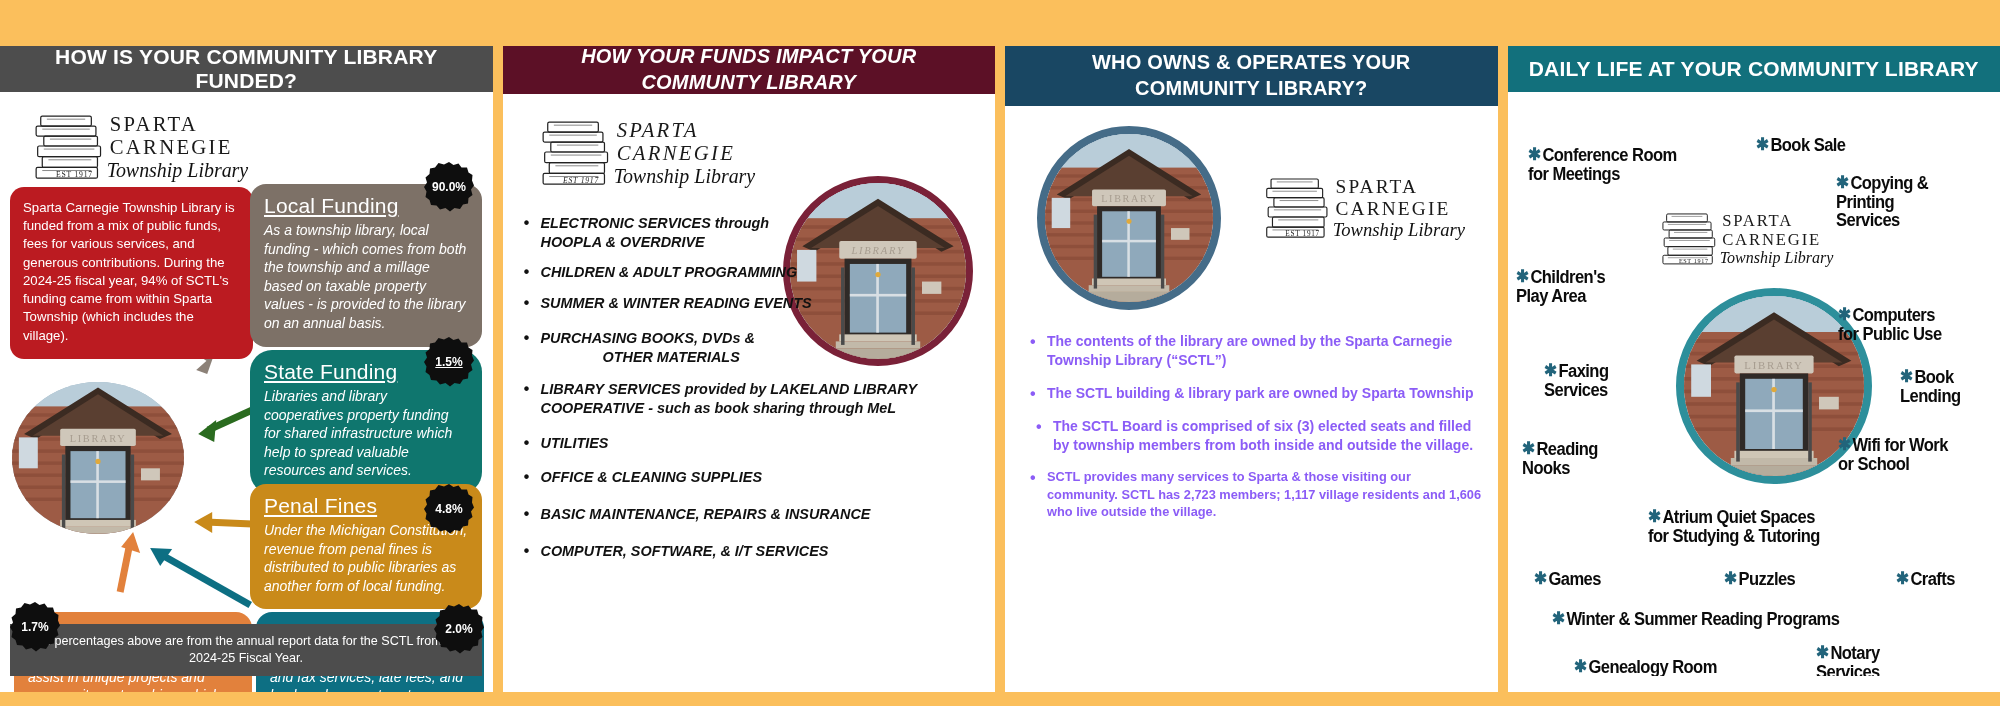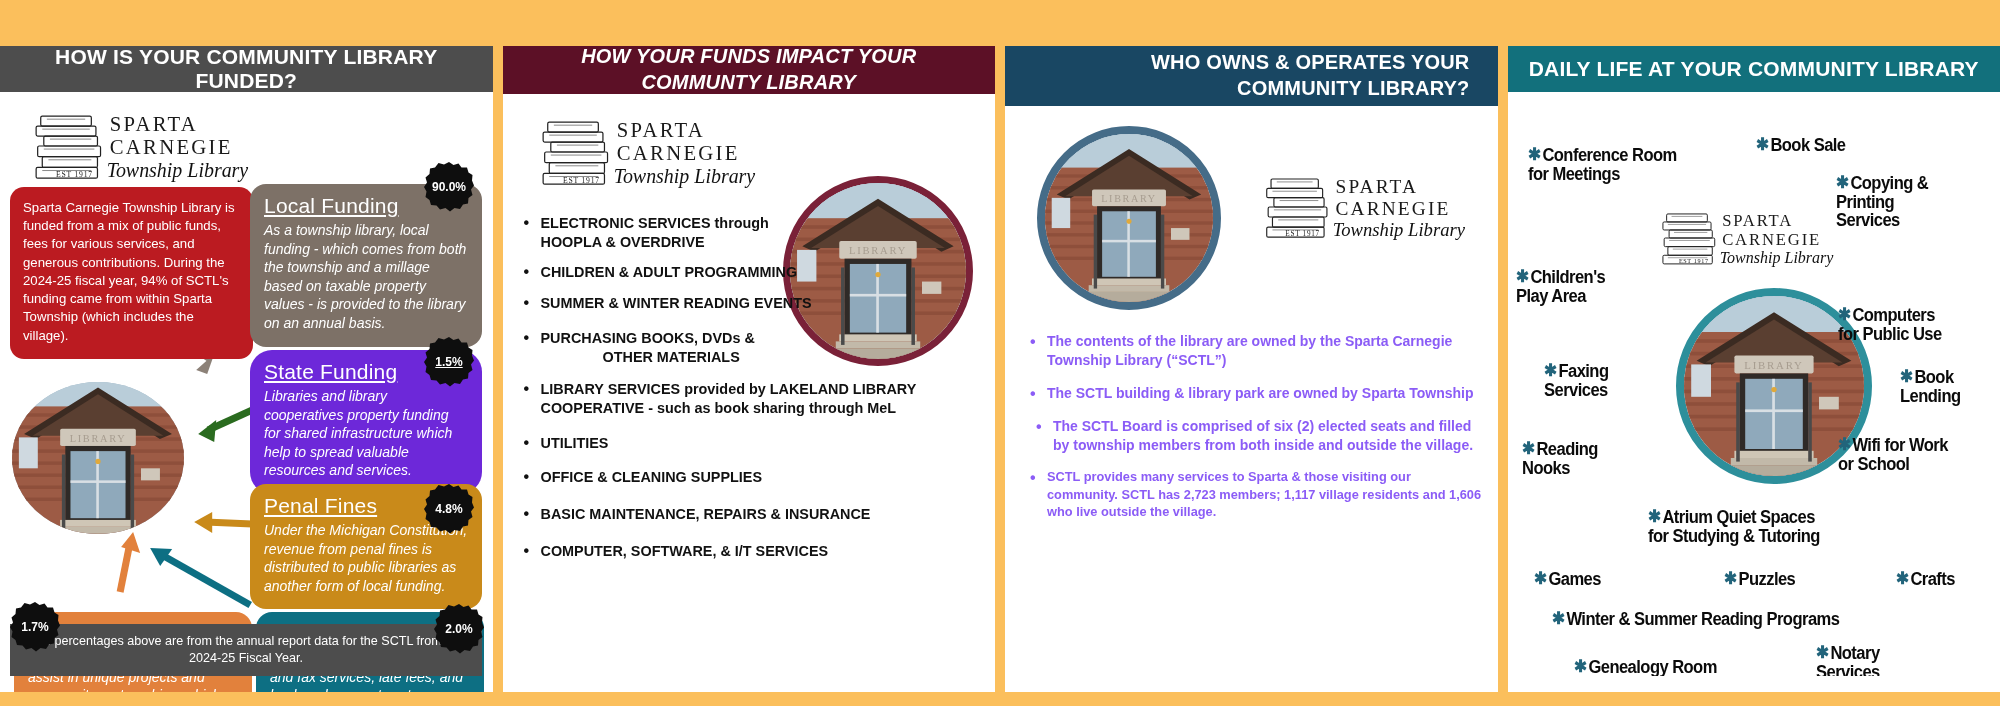--- a/index.html
+++ b/index.html
@@ -107,21 +107,21 @@
   svg.connector { position: absolute; left: 0; top: 0; width: 100%; height: 100%; pointer-events: none; }
   
   #panel2 .panel-header {
     background: #5c1026;
     height: 48px;
     font-size: 20px;
     line-height: 1.28;
     padding: 0 28px;
     font-style: italic;
   }
-  .p2-body { position: relative; height: 570px; padding: 12px 0 0 0; }
+  .p2-body { position: relative; height: 570px; padding: 12px 0 0 0; font-style: italic; }
   .p2-logo { position: absolute; left: 34px; top: 14px; }
   .p2-photo {
     position: absolute; right: 22px; top: 82px;
     width: 190px; height: 190px; border-radius: 50%;
     overflow: hidden; border: 7px solid #7a2138;
   }
   .p2-list { position: absolute; left: 16px; top: 120px; width: 470px; }
   .p2-list li {
     list-style: none;
     position: relative;
@@ -138,21 +138,20 @@
     font-size: 16px;
   }
   .indent { display: block; padding-left: 62px; }
   
   #panel3 .panel-header {
     background: #194763;
     height: 60px;
     font-size: 20px;
     line-height: 1.28;
     padding: 0 28px;
-    text-align: right;
   }
   .p3-body { position: relative; height: 570px; }
   .p3-photo {
     position: absolute; left: 32px; top: 20px;
     width: 184px; height: 184px; border-radius: 50%;
     overflow: hidden; border: 8px solid #456c88;
   }
   .p3-logo { position: absolute; right: 22px; top: 60px; }
   .p3-list { position: absolute; left: 18px; top: 226px; width: 460px; }
   .p3-list li {
@@ -298,21 +297,21 @@
             <use href="#sym-library-photo"></use>
           </svg>
       </div>
 
       <div class="fund-card" style="left:250px; top:92px; background:#7d7167;">
         <h3>Local Funding</h3>
         <p>As a township library, local funding - which comes from both the township and a millage based on taxable property values - is provided to the library on an annual basis.</p>
       </div>
       <div class="badge" style="left:424px; top:70px;">90.0%</div>
 
-      <div class="fund-card" style="left:250px; top:258px; background:#6d28d9;border-radius:22px;">
+      <div class="fund-card" style="left:250px; top:258px; background:#0f766e;border-radius:22px;">
         <h3>State Funding</h3>
         <p>Libraries and library cooperatives property funding for shared infrastructure which help to spread valuable resources and services.</p>
       </div>
       <div class="badge" style="left:424px; top:245px;text-decoration:underline;">1.5%</div>
 
       <div class="fund-card" style="left:250px; top:392px; background:#c98a1a;">
         <h3>Penal Fines</h3>
         <p>Under the Michigan Constitution, revenue from penal fines is distributed to public libraries as another form of local funding.</p>
       </div>
       <div class="badge" style="left:424px; top:392px;">4.8%</div>
@@ -393,21 +392,21 @@
           </svg>
       </div>
       <ul class="p3-list">
         <li>
           <span>The contents of the library are owned by the Sparta Carnegie Township Library (“SCTL”)</span>
         </li>
         <li>
           <span>The SCTL building &amp; library park are owned by Sparta Township</span>
         </li>
         <li class="indent-b">
-          <span>The SCTL Board is comprised of six (2) elected seats and filled by township members from both inside and outside the village.</span>
+          <span>The SCTL Board is comprised of six (3) elected seats and filled by township members from both inside and outside the village.</span>
         </li>
         <li class="small">
           <span>SCTL provides many services to Sparta &amp; those visiting our community.  SCTL has 2,723 members; 1,117 village residents and 1,606 who live outside the village.</span>
         </li>
       </ul>
     </div>
   </section>
 
   <section class="panel" id="panel4">
     <div class="panel-header">DAILY LIFE AT YOUR COMMUNITY LIBRARY</div>

